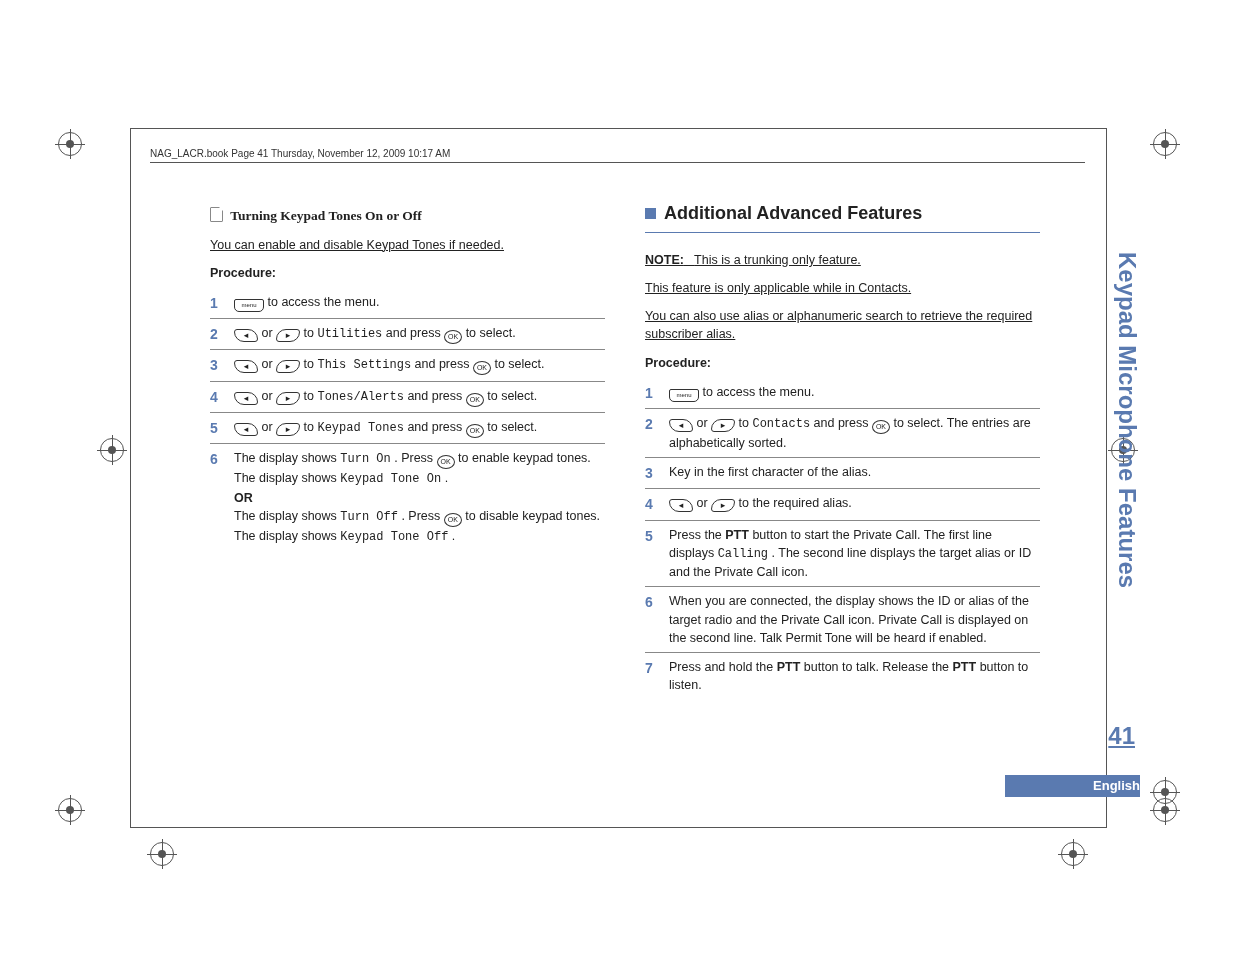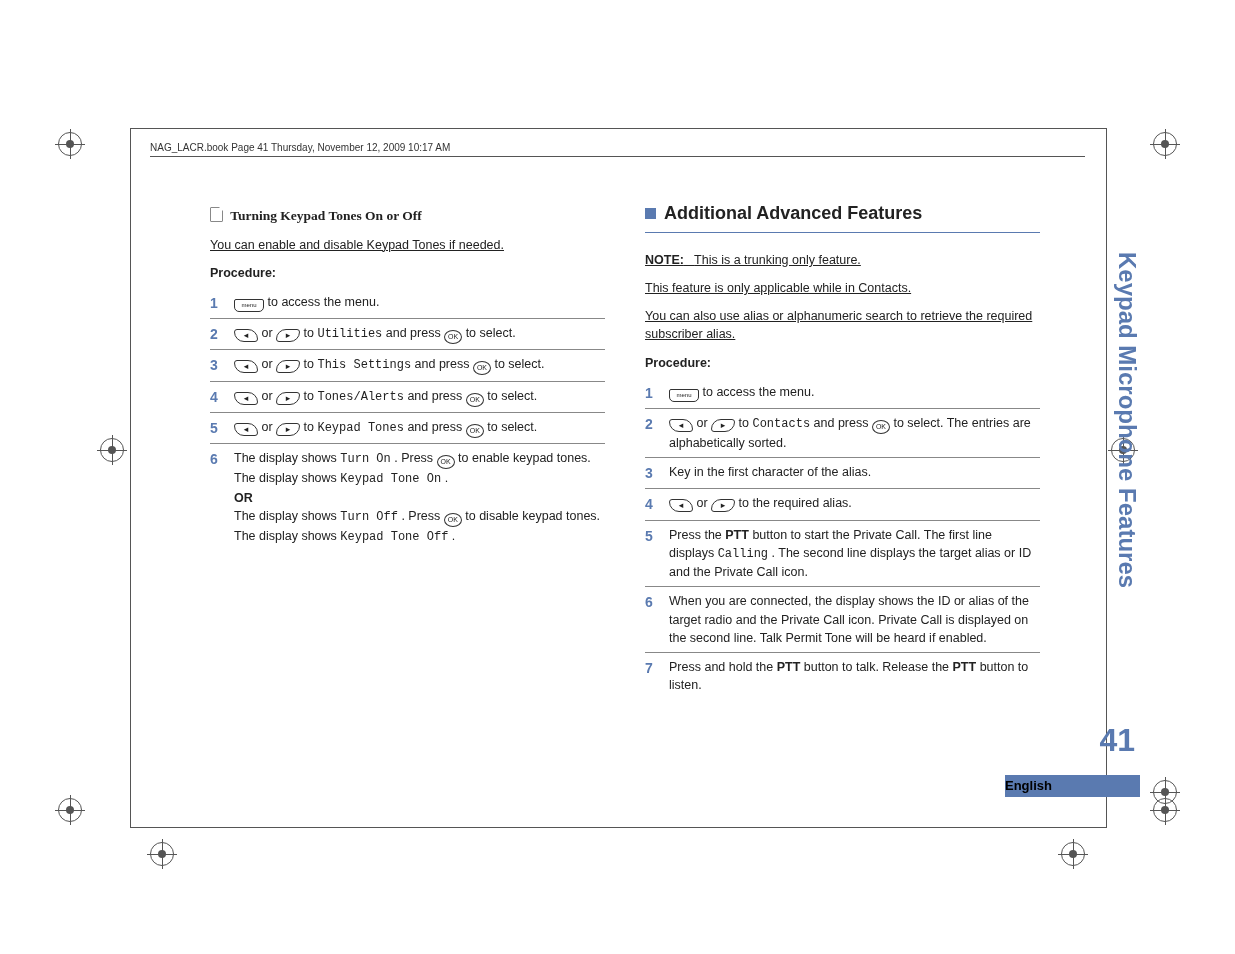--- a/index.html
+++ b/index.html
@@ -40,21 +40,21 @@
   left: 130px;
   top: 128px;
   width: 975px;
   height: 698px;
   border: 1px solid #555;
 }
 
 .header-line {
   position: absolute;
   left: 150px;
-  top: 142px;
+  top: 148px;
   font-size: 10px;
   color: #333;
   border-bottom: 0.5px solid #555;
   width: 935px;
   padding-bottom: 3px;
 }
 
 .columns {
   position: absolute;
   left: 210px;
@@ -171,35 +171,36 @@
   font-size:24px;
   font-weight:bold;
   color:#5a7ab0;
   writing-mode: vertical-rl;
   white-space:nowrap;
 }
 .page-number {
   position:absolute;
   right:100px;
   top:722px;
-  font-size:32px;
+  font-size:24px;
   font-weight:bold;
   color:#5a7ab0;
+  text-decoration:underline;
 }
 .lang-tab {
   position:absolute;
   right:95px;
   top:775px;
   width:135px;
   height:22px;
   background:#5a7ab0;
-  color:#000000;
+  color:#ffffff;
   font-weight:bold;
   font-size:13px;
-  text-align:left;
+  text-align:right;
   line-height:22px;
 }
 
 .left-col .step-row.noborder { border-bottom:none; }
 
 </style>
 </head>
 <body>
 
 <div class="reg-mark" style="top:132px;left:58px">

